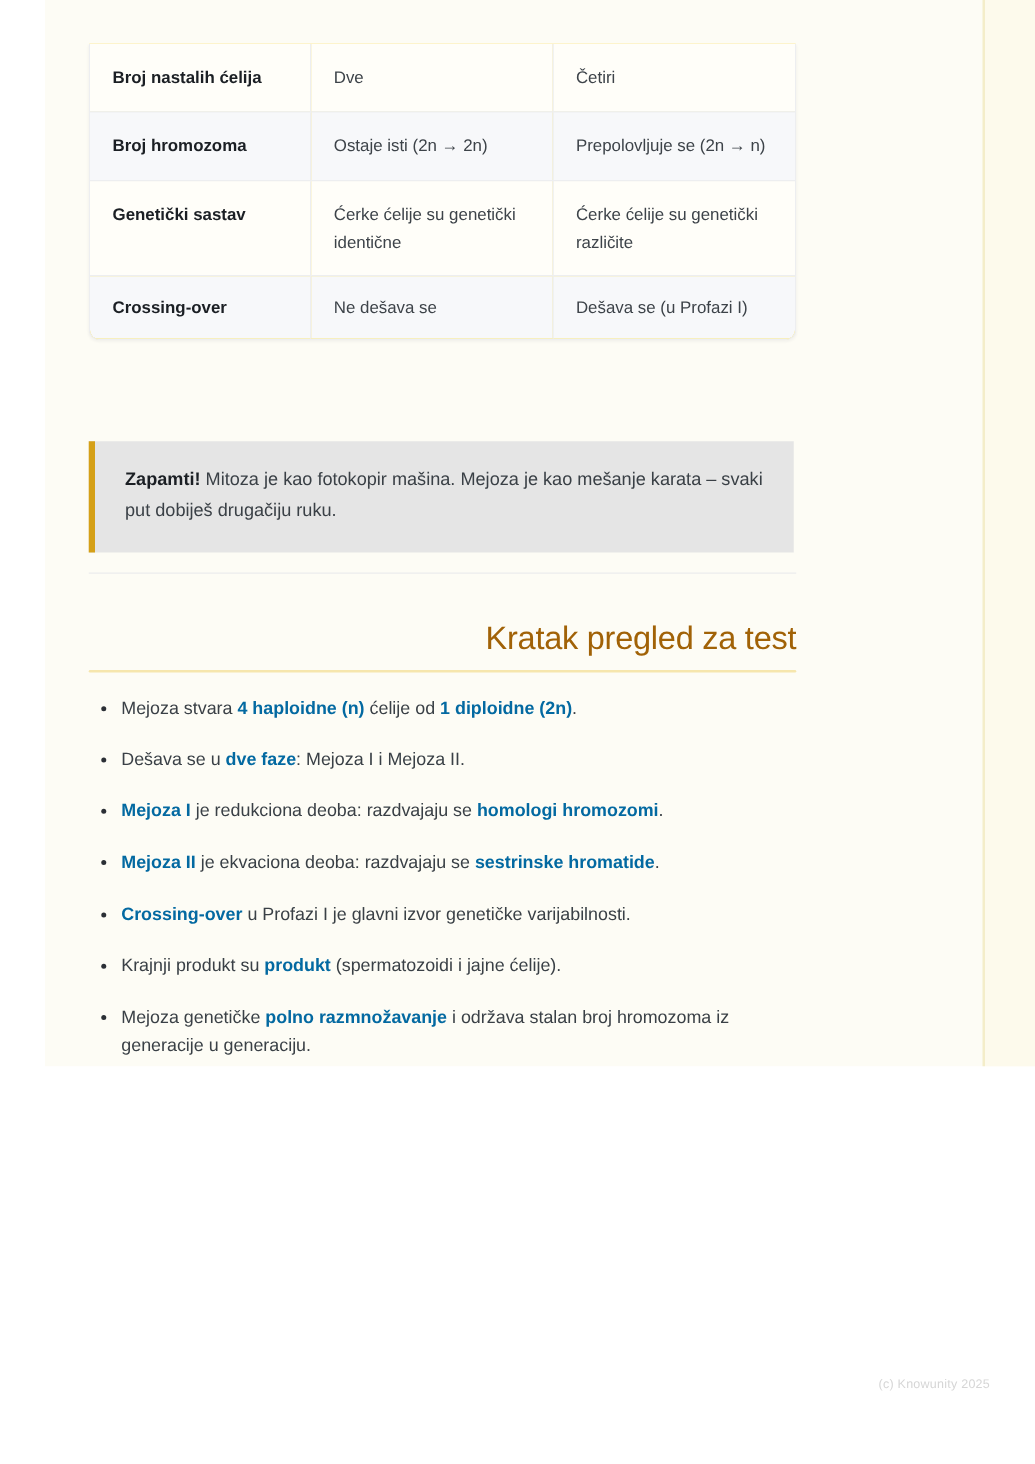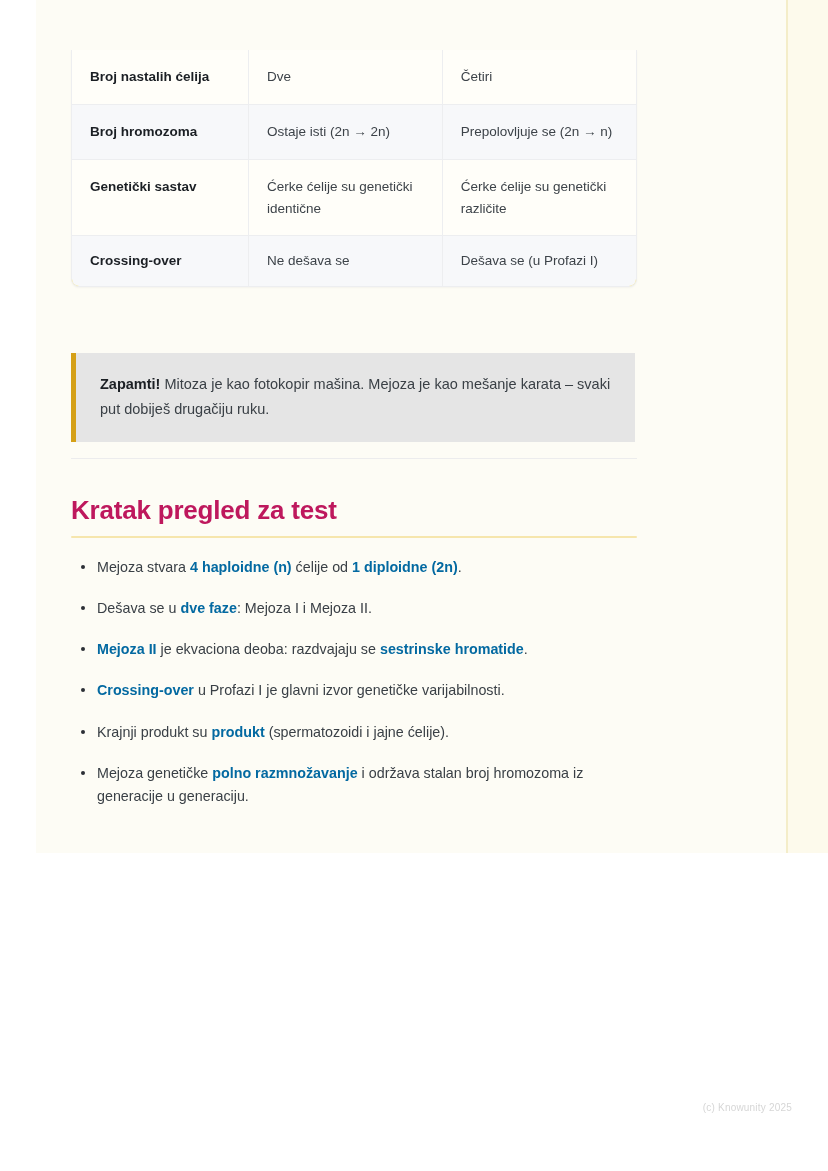--- a/index.html
+++ b/index.html
@@ -41,21 +41,21 @@
     top: 0;
     width: 76px;
     height: 853px;
     background: #fdfaec;
   }
 
   
   .cmp-table-wrap {
     position: absolute;
     left: 71px;
-    top: 50px;
+    top: 35px;
     width: 564px;
     border: 1px solid #edeef0;
     border-top: none;
     border-radius: 0 0 8px 8px;
     overflow: hidden;
     background: #fde047;
     box-shadow: 0 1px 2px rgba(30,30,40,0.04);
   }
   table.cmp {
     border-collapse: collapse;
@@ -112,23 +112,24 @@
   }
 
   
   .sum-heading {
     position: absolute;
     left: 71px;
     top: 495px;
     width: 566px;
     margin: 0;
     font-size: 26px;
-    font-weight: 700;
+    font-weight: 400;
     letter-spacing: -0.2px;
-    color: #be185d;
+    color: #a16207;
+    text-align: right;
   }
   .sum-rule {
     position: absolute;
     left: 71px;
     top: 536px;
     width: 566px;
     height: 2px;
     background: #f6e6ad;
     border-radius: 1px;
   }
@@ -215,19 +216,20 @@
 </div>
 
 <div class="divider"></div>
 
 <h2 class="sum-heading">Kratak pregled za test</h2>
 <div class="sum-rule"></div>
 
 <ul class="summary" id="summary-list">
     <li><span>Mejoza stvara </span><b>4 haploidne (n)</b><span> ćelije od </span><b>1 diploidne (2n)</b><span>.</span></li>
     <li><span>Dešava se u </span><b>dve faze</b><span>: Mejoza I i Mejoza II.</span></li>
+    <li><b>Mejoza I</b><span> je redukciona deoba: razdvajaju se </span><b>homologi hromozomi</b><span>.</span></li>
     <li><b>Mejoza II</b><span> je ekvaciona deoba: razdvajaju se </span><b>sestrinske hromatide</b><span>.</span></li>
     <li><b>Crossing-over</b><span> u Profazi I je glavni izvor genetičke varijabilnosti.</span></li>
     <li><span>Krajnji produkt su </span><b>produkt</b><span> (spermatozoidi i jajne ćelije).</span></li>
     <li><span>Mejoza genetičke </span><b>polno razmnožavanje</b><span> i održava stalan broj hromozoma iz generacije u generaciju.</span></li>
   </ul>
 
 <div class="footer-credit">(c) Knowunity 2025</div>
 
 </body></html>

